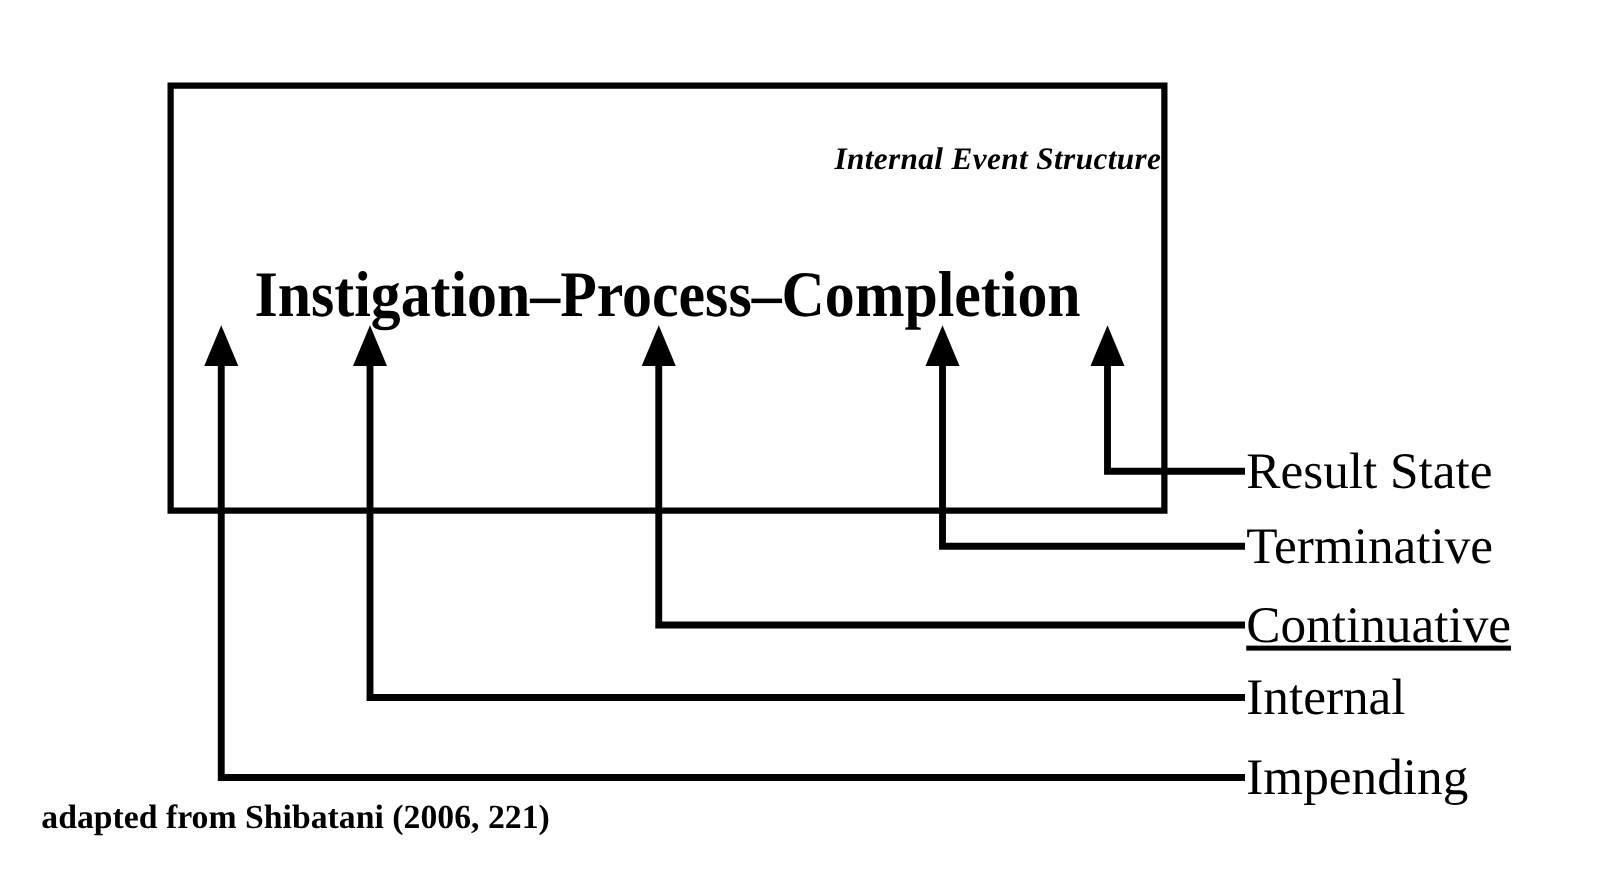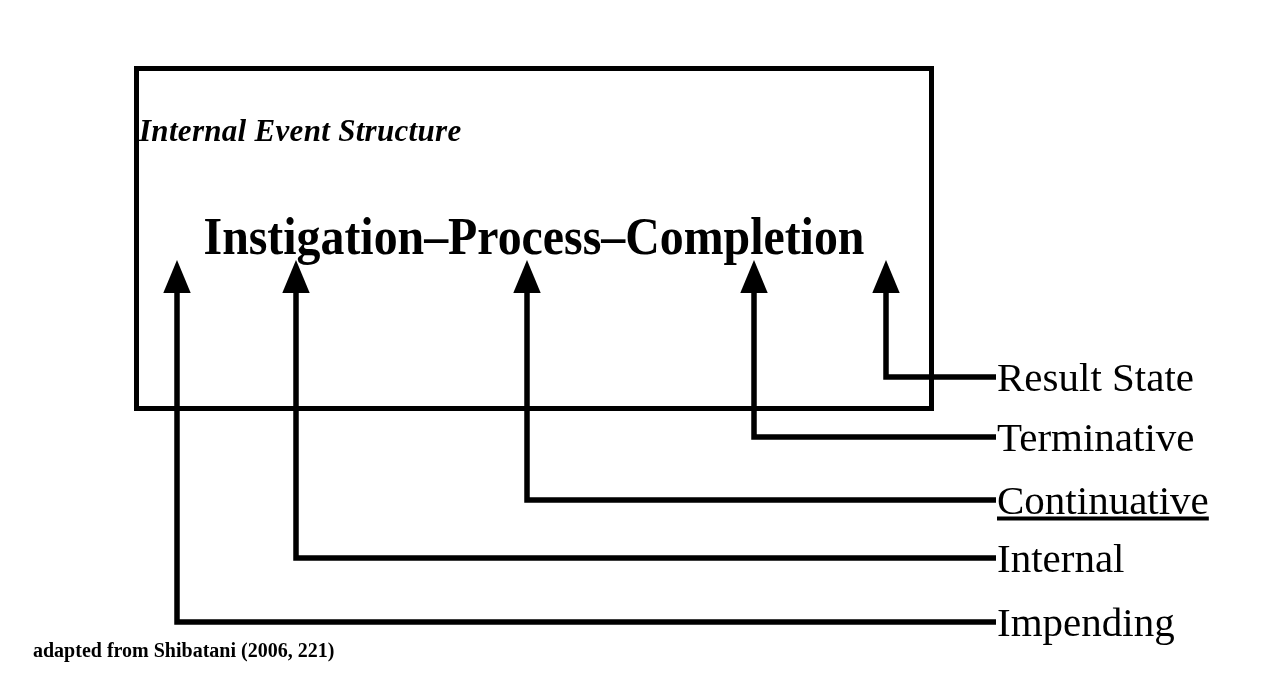--- a/index.html
+++ b/index.html
@@ -26,22 +26,22 @@
     height: 345px;
     border: 5px solid #000000;
     box-sizing: border-box;
     background: transparent;
   }
   #ies-title {
     position: absolute;
     left: 0;
     top: 44px;
     width: 100%;
-    text-align: left;
-    font-size: 31px;
+    text-align: right;
+    font-size: 25px;
     font-weight: bold;
     font-style: italic;
     letter-spacing: 0.3px;
     line-height: 1;
     white-space: nowrap;
   }
   #ies-phases {
     position: absolute;
     left: 0;
     top: 140px;
@@ -72,21 +72,21 @@
     line-height: 1;
     white-space: nowrap;
     transform: translateY(-50%);
   }
 
   
   #caption {
     position: absolute;
     left: 33px;
     top: 640px;
-    font-size: 20px;
+    font-size: 27px;
     font-weight: bold;
     line-height: 1;
     white-space: nowrap;
   }
 </style>
 </head>
 <body>
 
 <div id="page">
 

